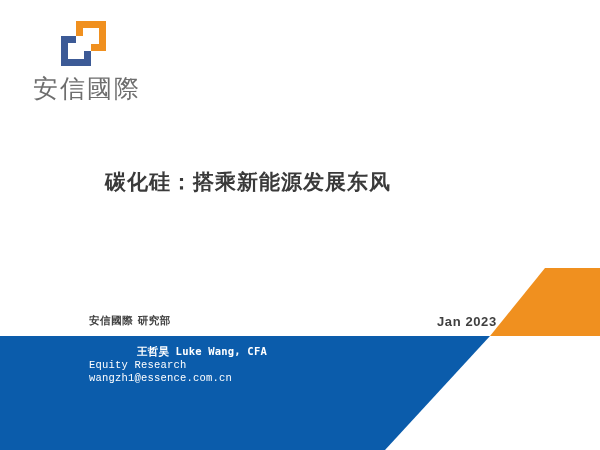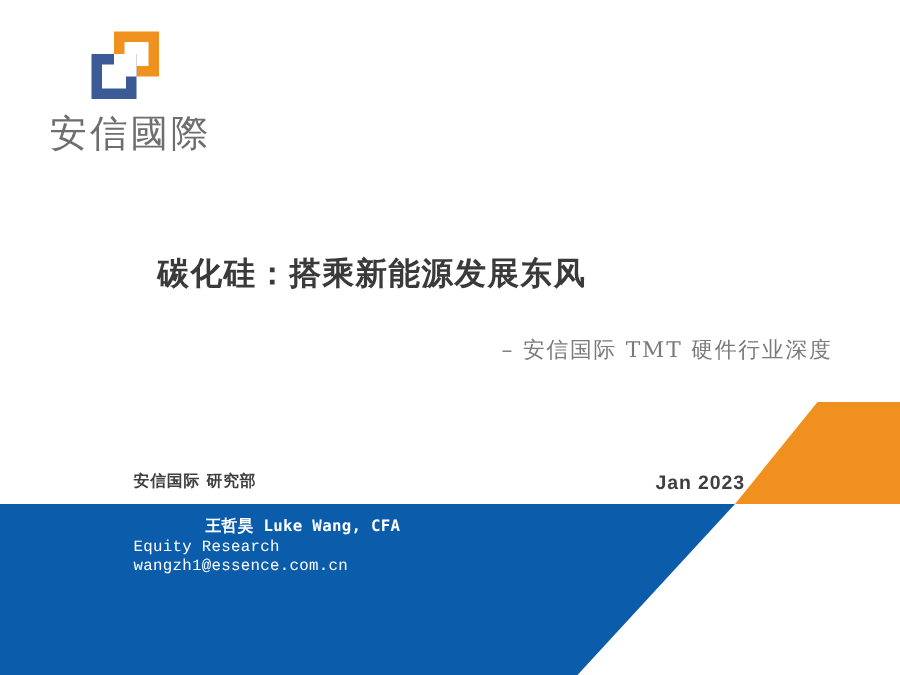--- a/index.html
+++ b/index.html
@@ -211,23 +211,22 @@
     <div id="logo-mark">
       <div id="logo-square-orange"></div>
       <div id="logo-square-blue"></div>
       <div id="logo-square-blue-inner"></div>
     </div>
     <div id="logo-wordmark">安信國際</div>
   </div>
 
   <div id="main-title">碳化硅：搭乘新能源发展东风</div>
 
-  <div id="sub-title">– 安信国际 TMT 硬件行业深度</div>
-
-  <div id="dept-label">安信国际 研究部</div>
+
+  <div id="dept-label">安信國際 研究部</div>
 
   <div id="date-label">Jan 2023</div>
 
   <div id="author-block">
     <div id="author-name">王哲昊 Luke Wang, CFA</div>
     <div id="author-role">Equity Research</div>
     <div id="author-email">wangzh1@essence.com.cn</div>
   </div>
 
 

